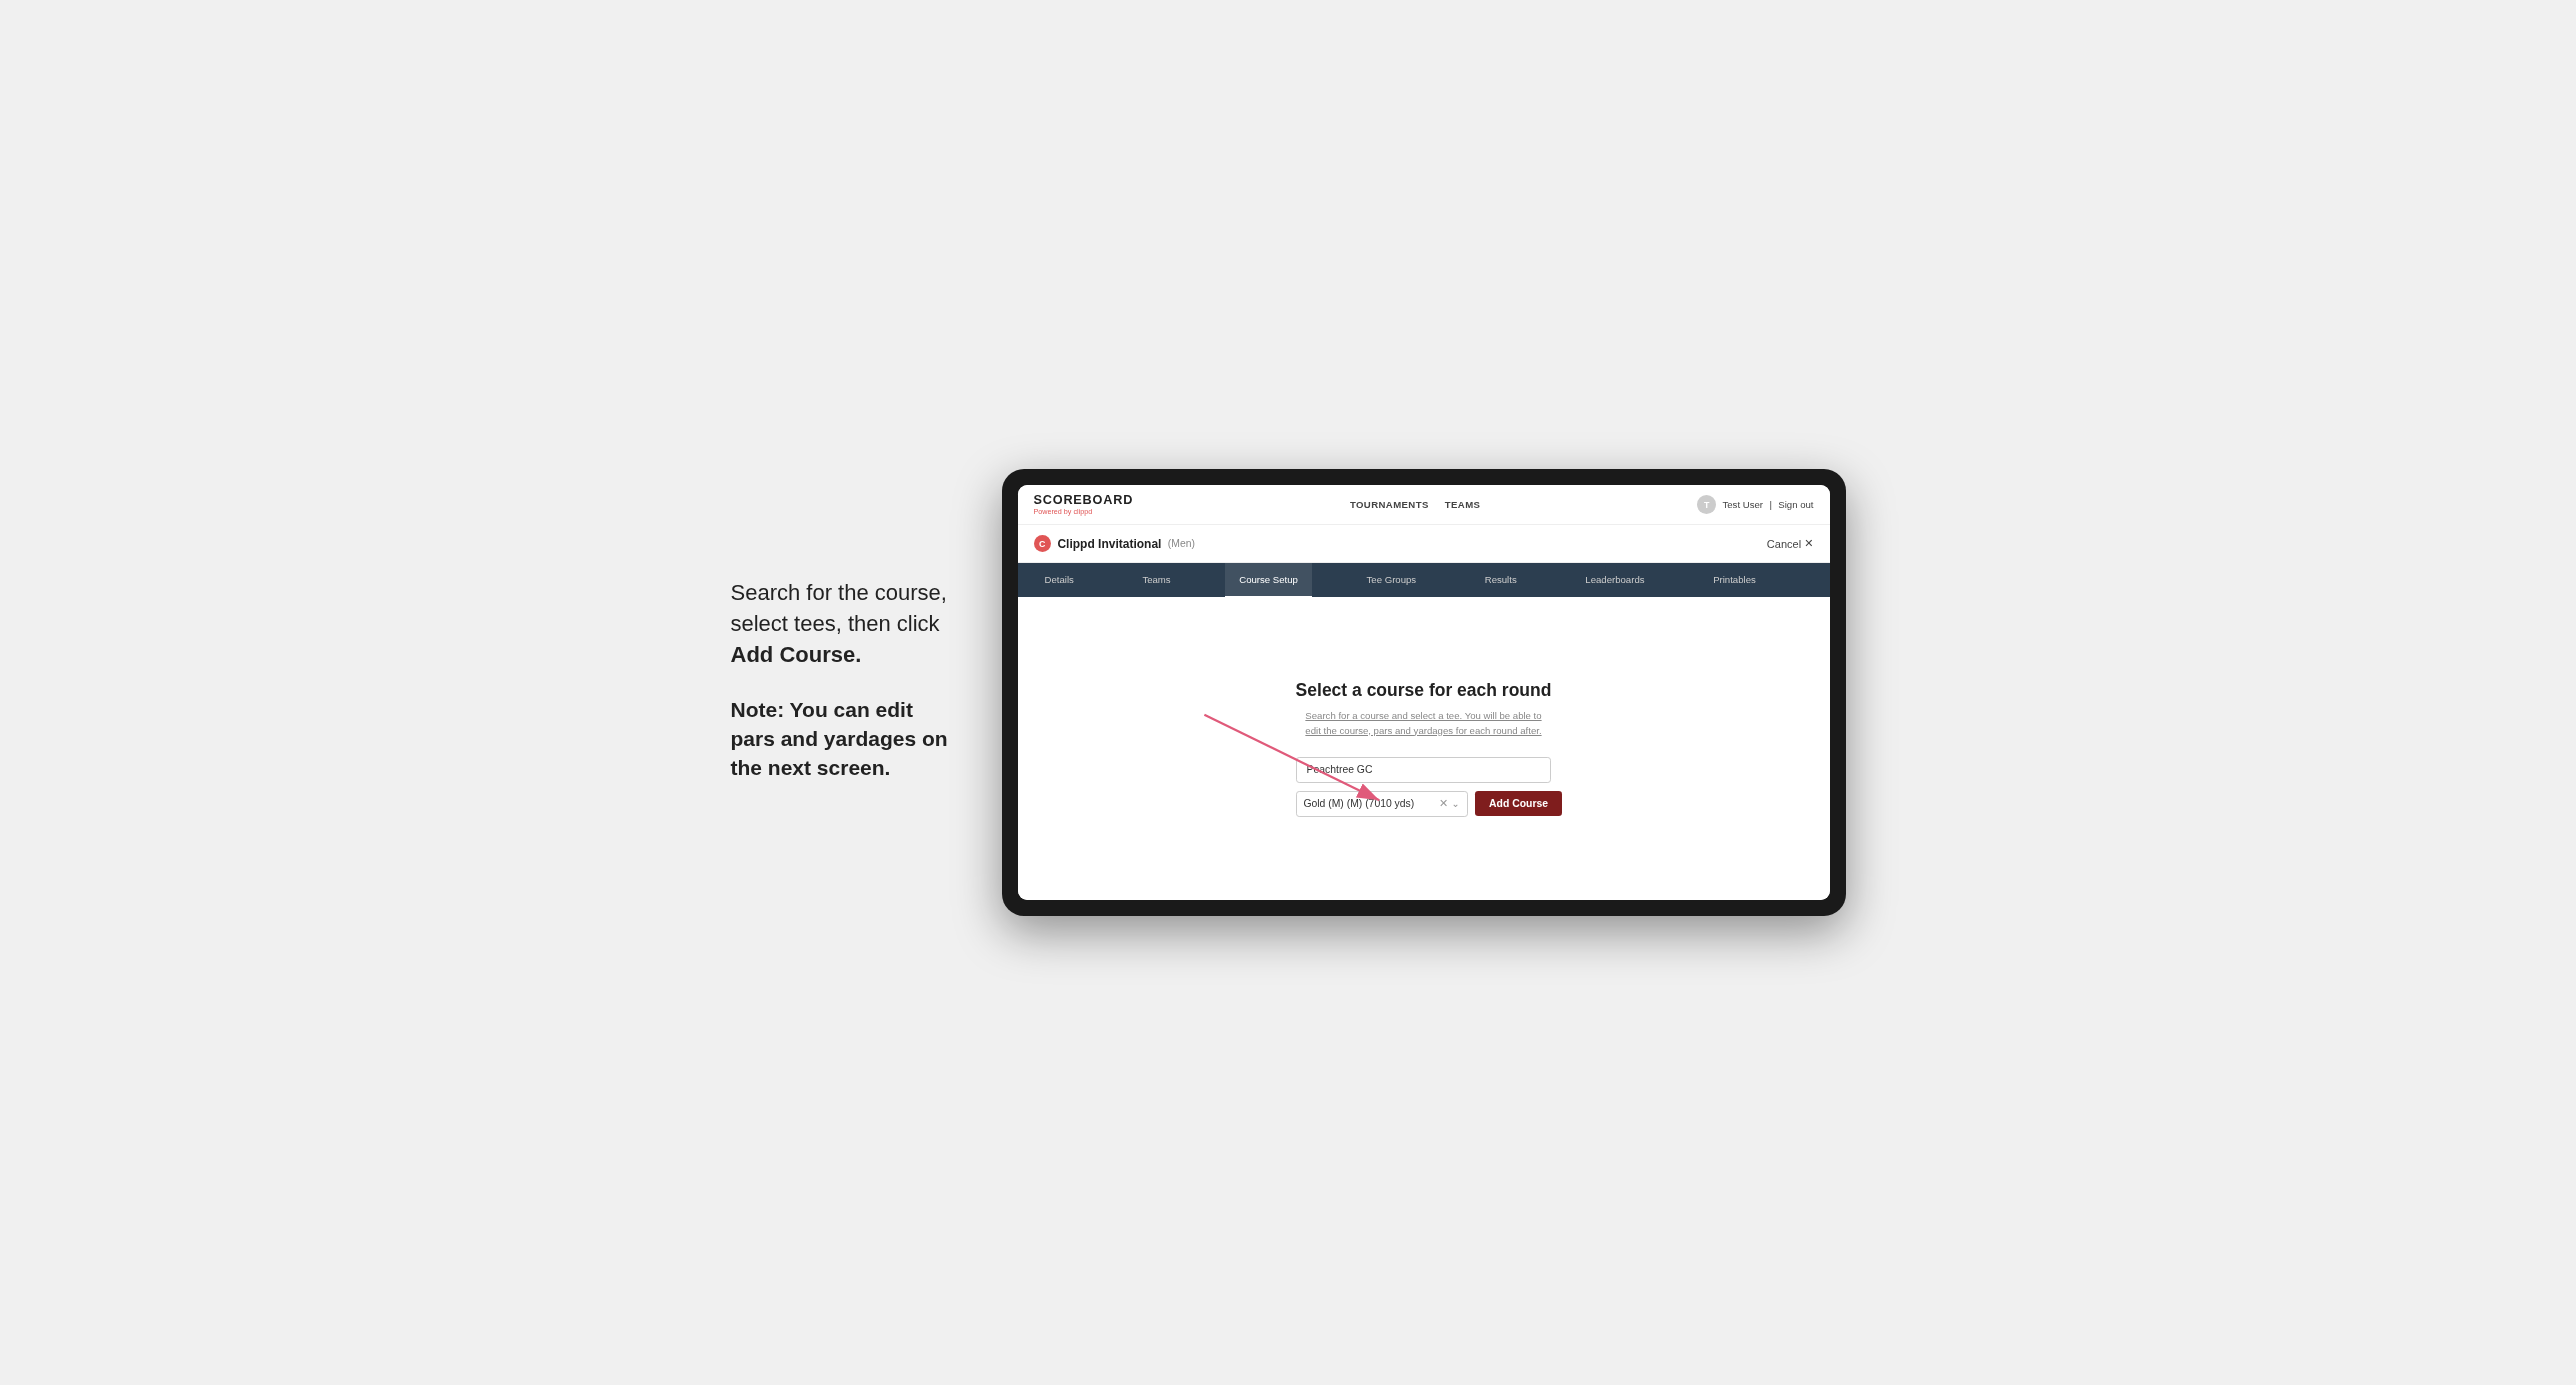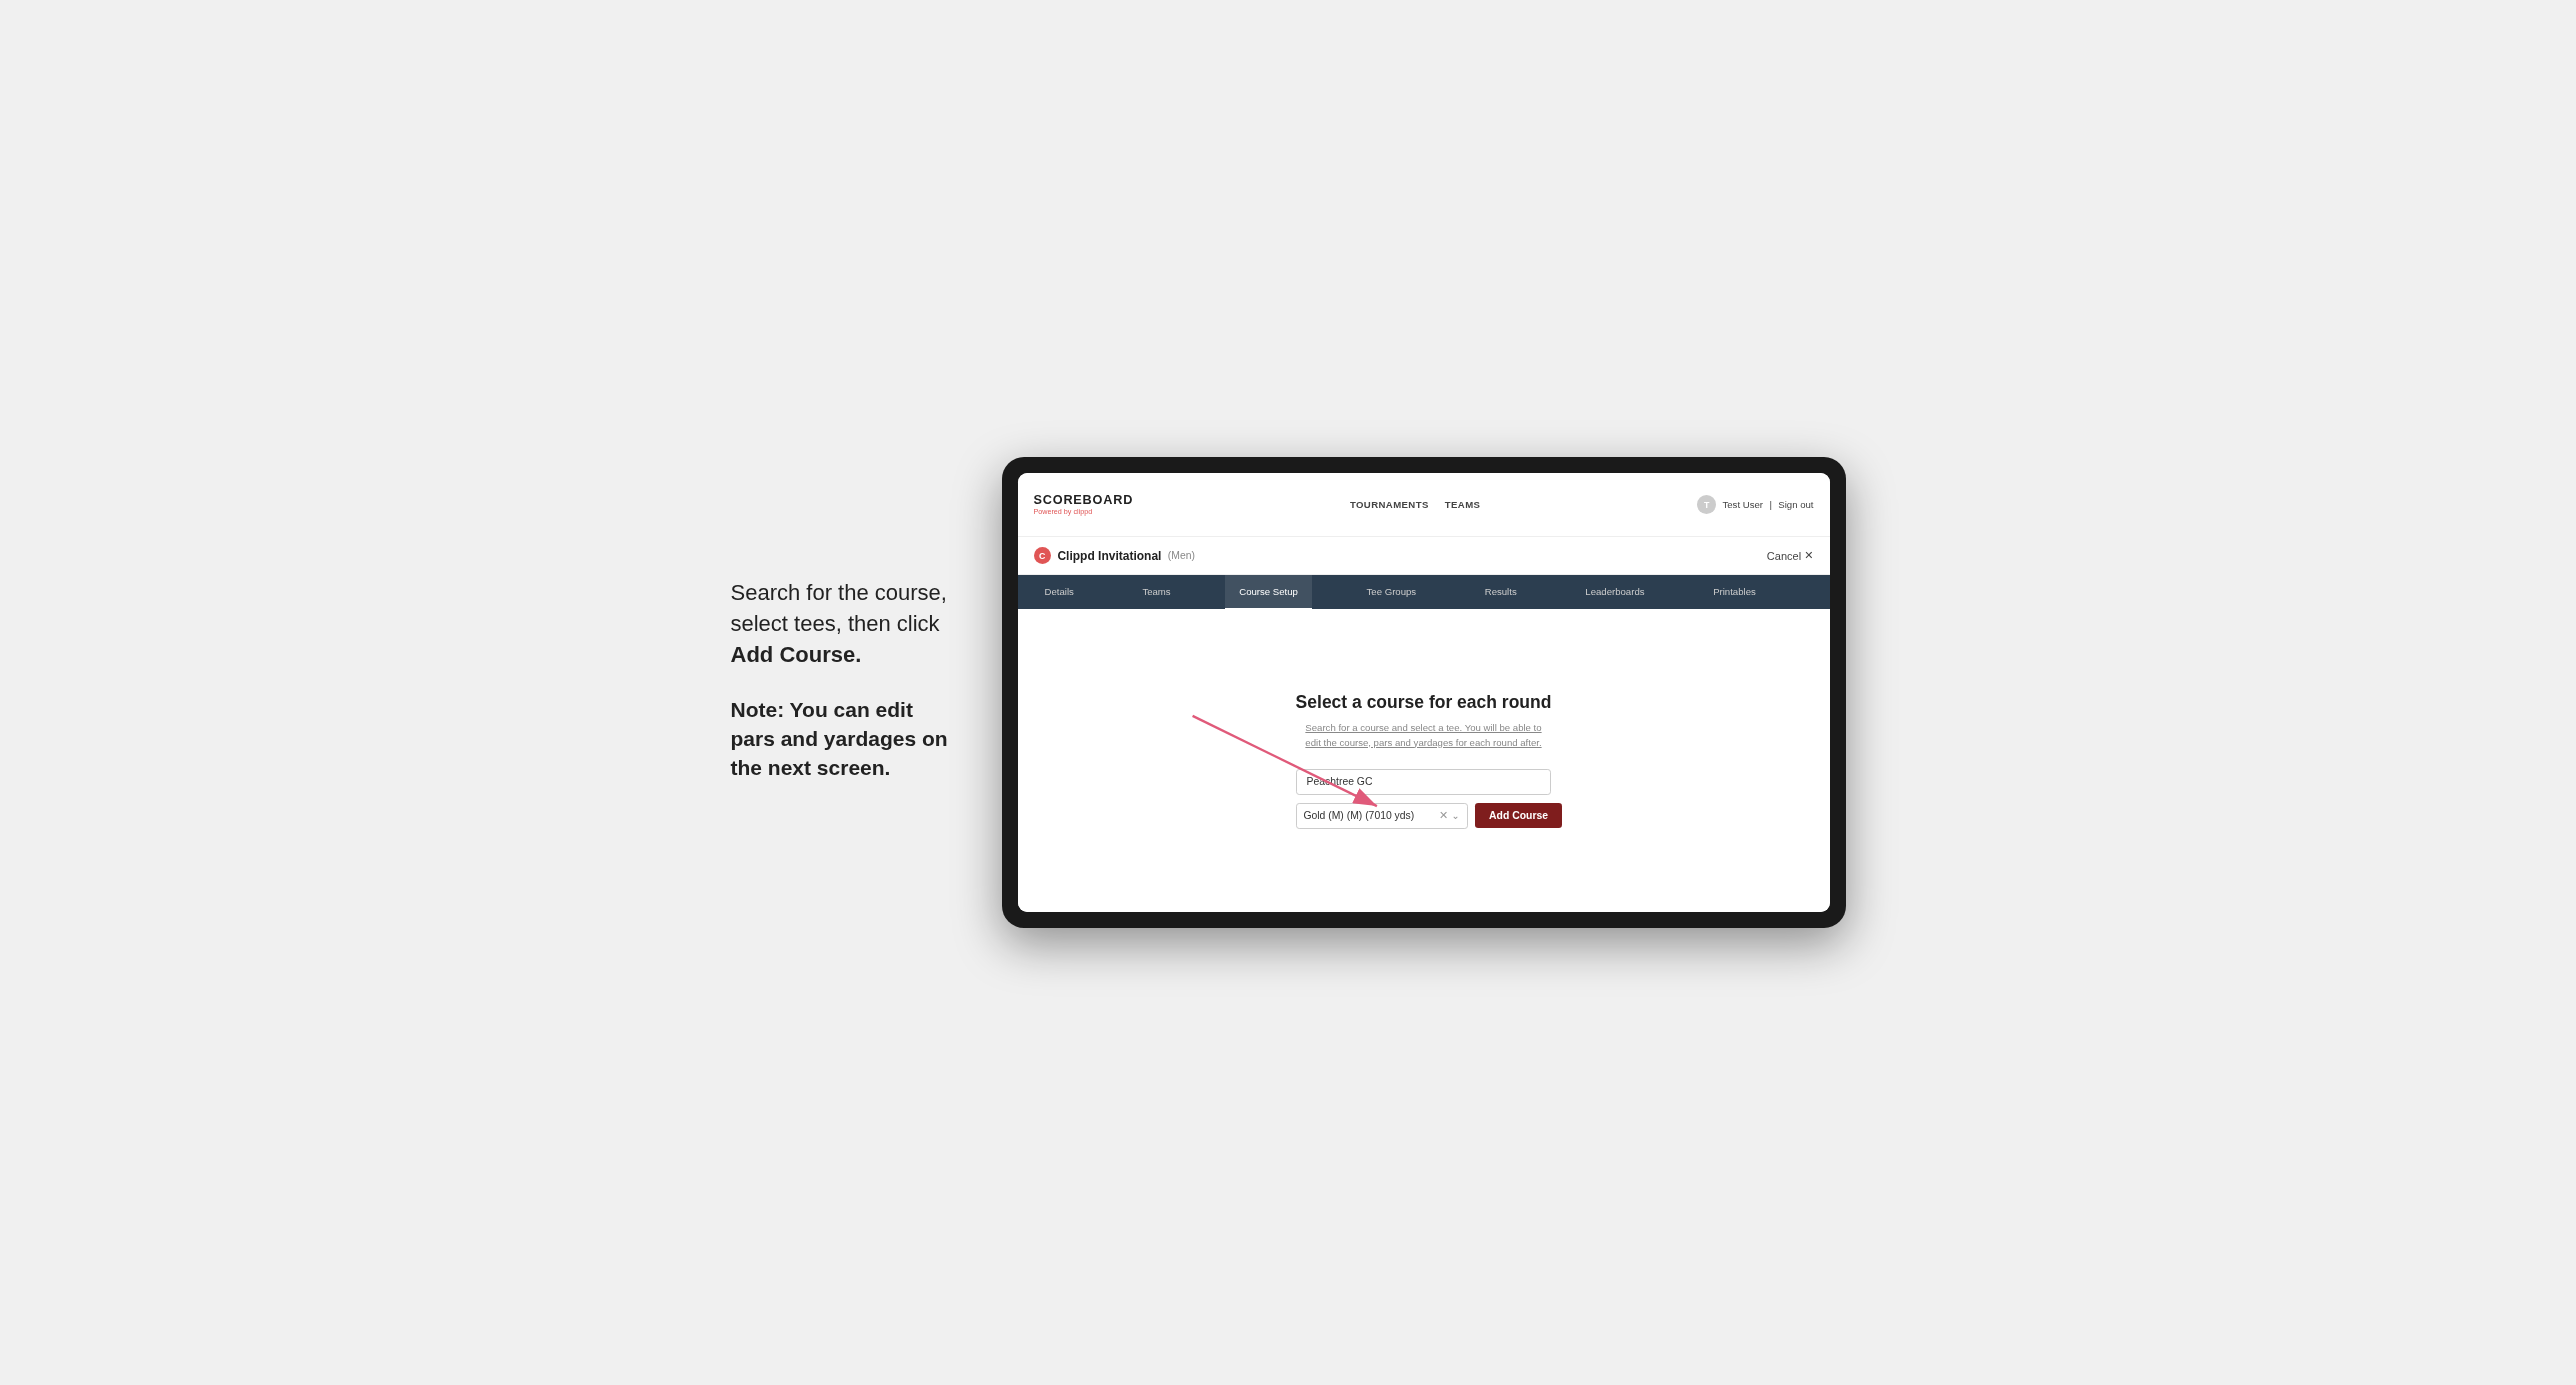--- a/index.html
+++ b/index.html
@@ -53,21 +53,21 @@
       border-radius: 9.6px;
       overflow: hidden;
       width: 100%;
     }
 
     
     .top-nav {
       display: flex;
       align-items: center;
       justify-content: space-between;
-      padding: 20px 16px;
+      padding: 8px 16px;
       border-bottom: 0.8px solid #eee;
       background: #fff;
     }
 
     .logo-area {
       display: flex;
       flex-direction: column;
     }
     .logo-title {
       font-size: 12.7px;

